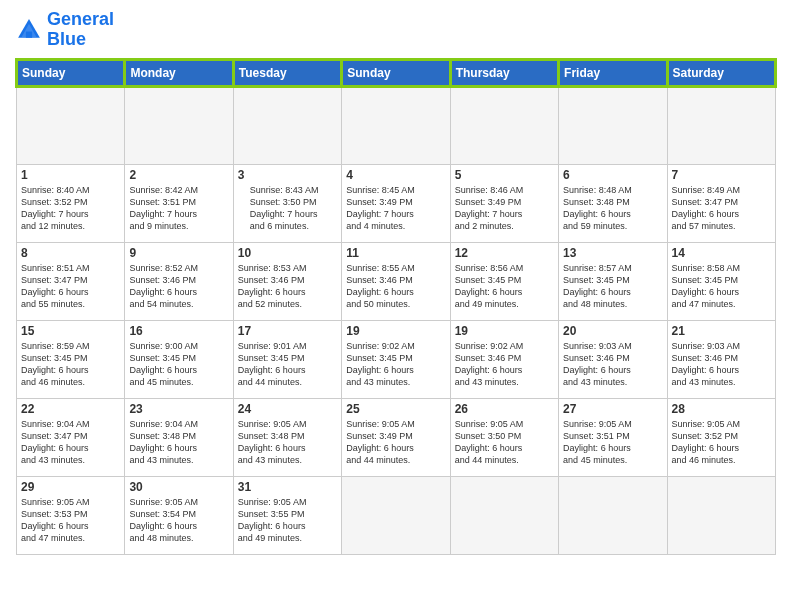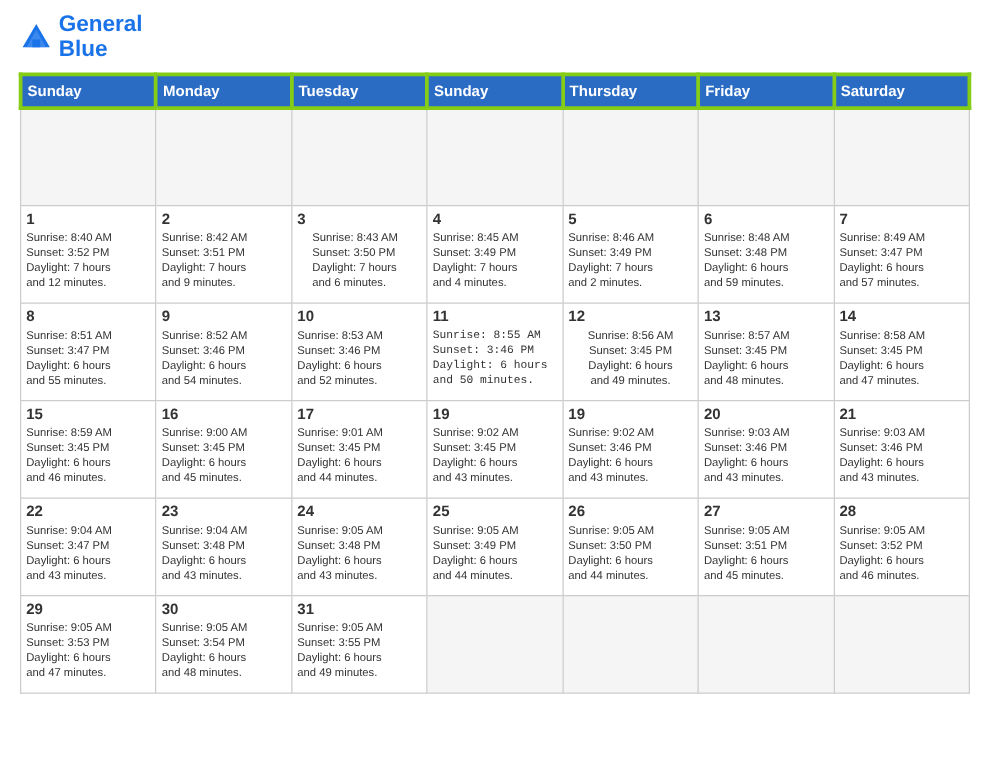--- a/index.html
+++ b/index.html
@@ -200,28 +200,28 @@
           </td>
           <td>
             <span class="day-num">10</span>
             <div class="cell-text" style="white-space: pre-line;">Sunrise: 8:53 AM
 Sunset: 3:46 PM
 Daylight: 6 hours
 and 52 minutes.</div>
           </td>
           <td>
             <span class="day-num">11</span>
-            <div class="cell-text" style="white-space: pre-line; font-family: Liberation Mono, monospace;">Sunrise: 8:55 AM
+            <div class="cell-text" style="white-space: pre-line;">Sunrise: 8:55 AM
 Sunset: 3:46 PM
 Daylight: 6 hours
 and 50 minutes.</div>
           </td>
           <td>
             <span class="day-num">12</span>
-            <div class="cell-text" style="white-space: pre-line; text-align: center;">Sunrise: 8:56 AM
+            <div class="cell-text" style="white-space: pre-line;">Sunrise: 8:56 AM
 Sunset: 3:45 PM
 Daylight: 6 hours
 and 49 minutes.</div>
           </td>
           <td>
             <span class="day-num">13</span>
             <div class="cell-text" style="white-space: pre-line;">Sunrise: 8:57 AM
 Sunset: 3:45 PM
 Daylight: 6 hours
 and 48 minutes.</div>

